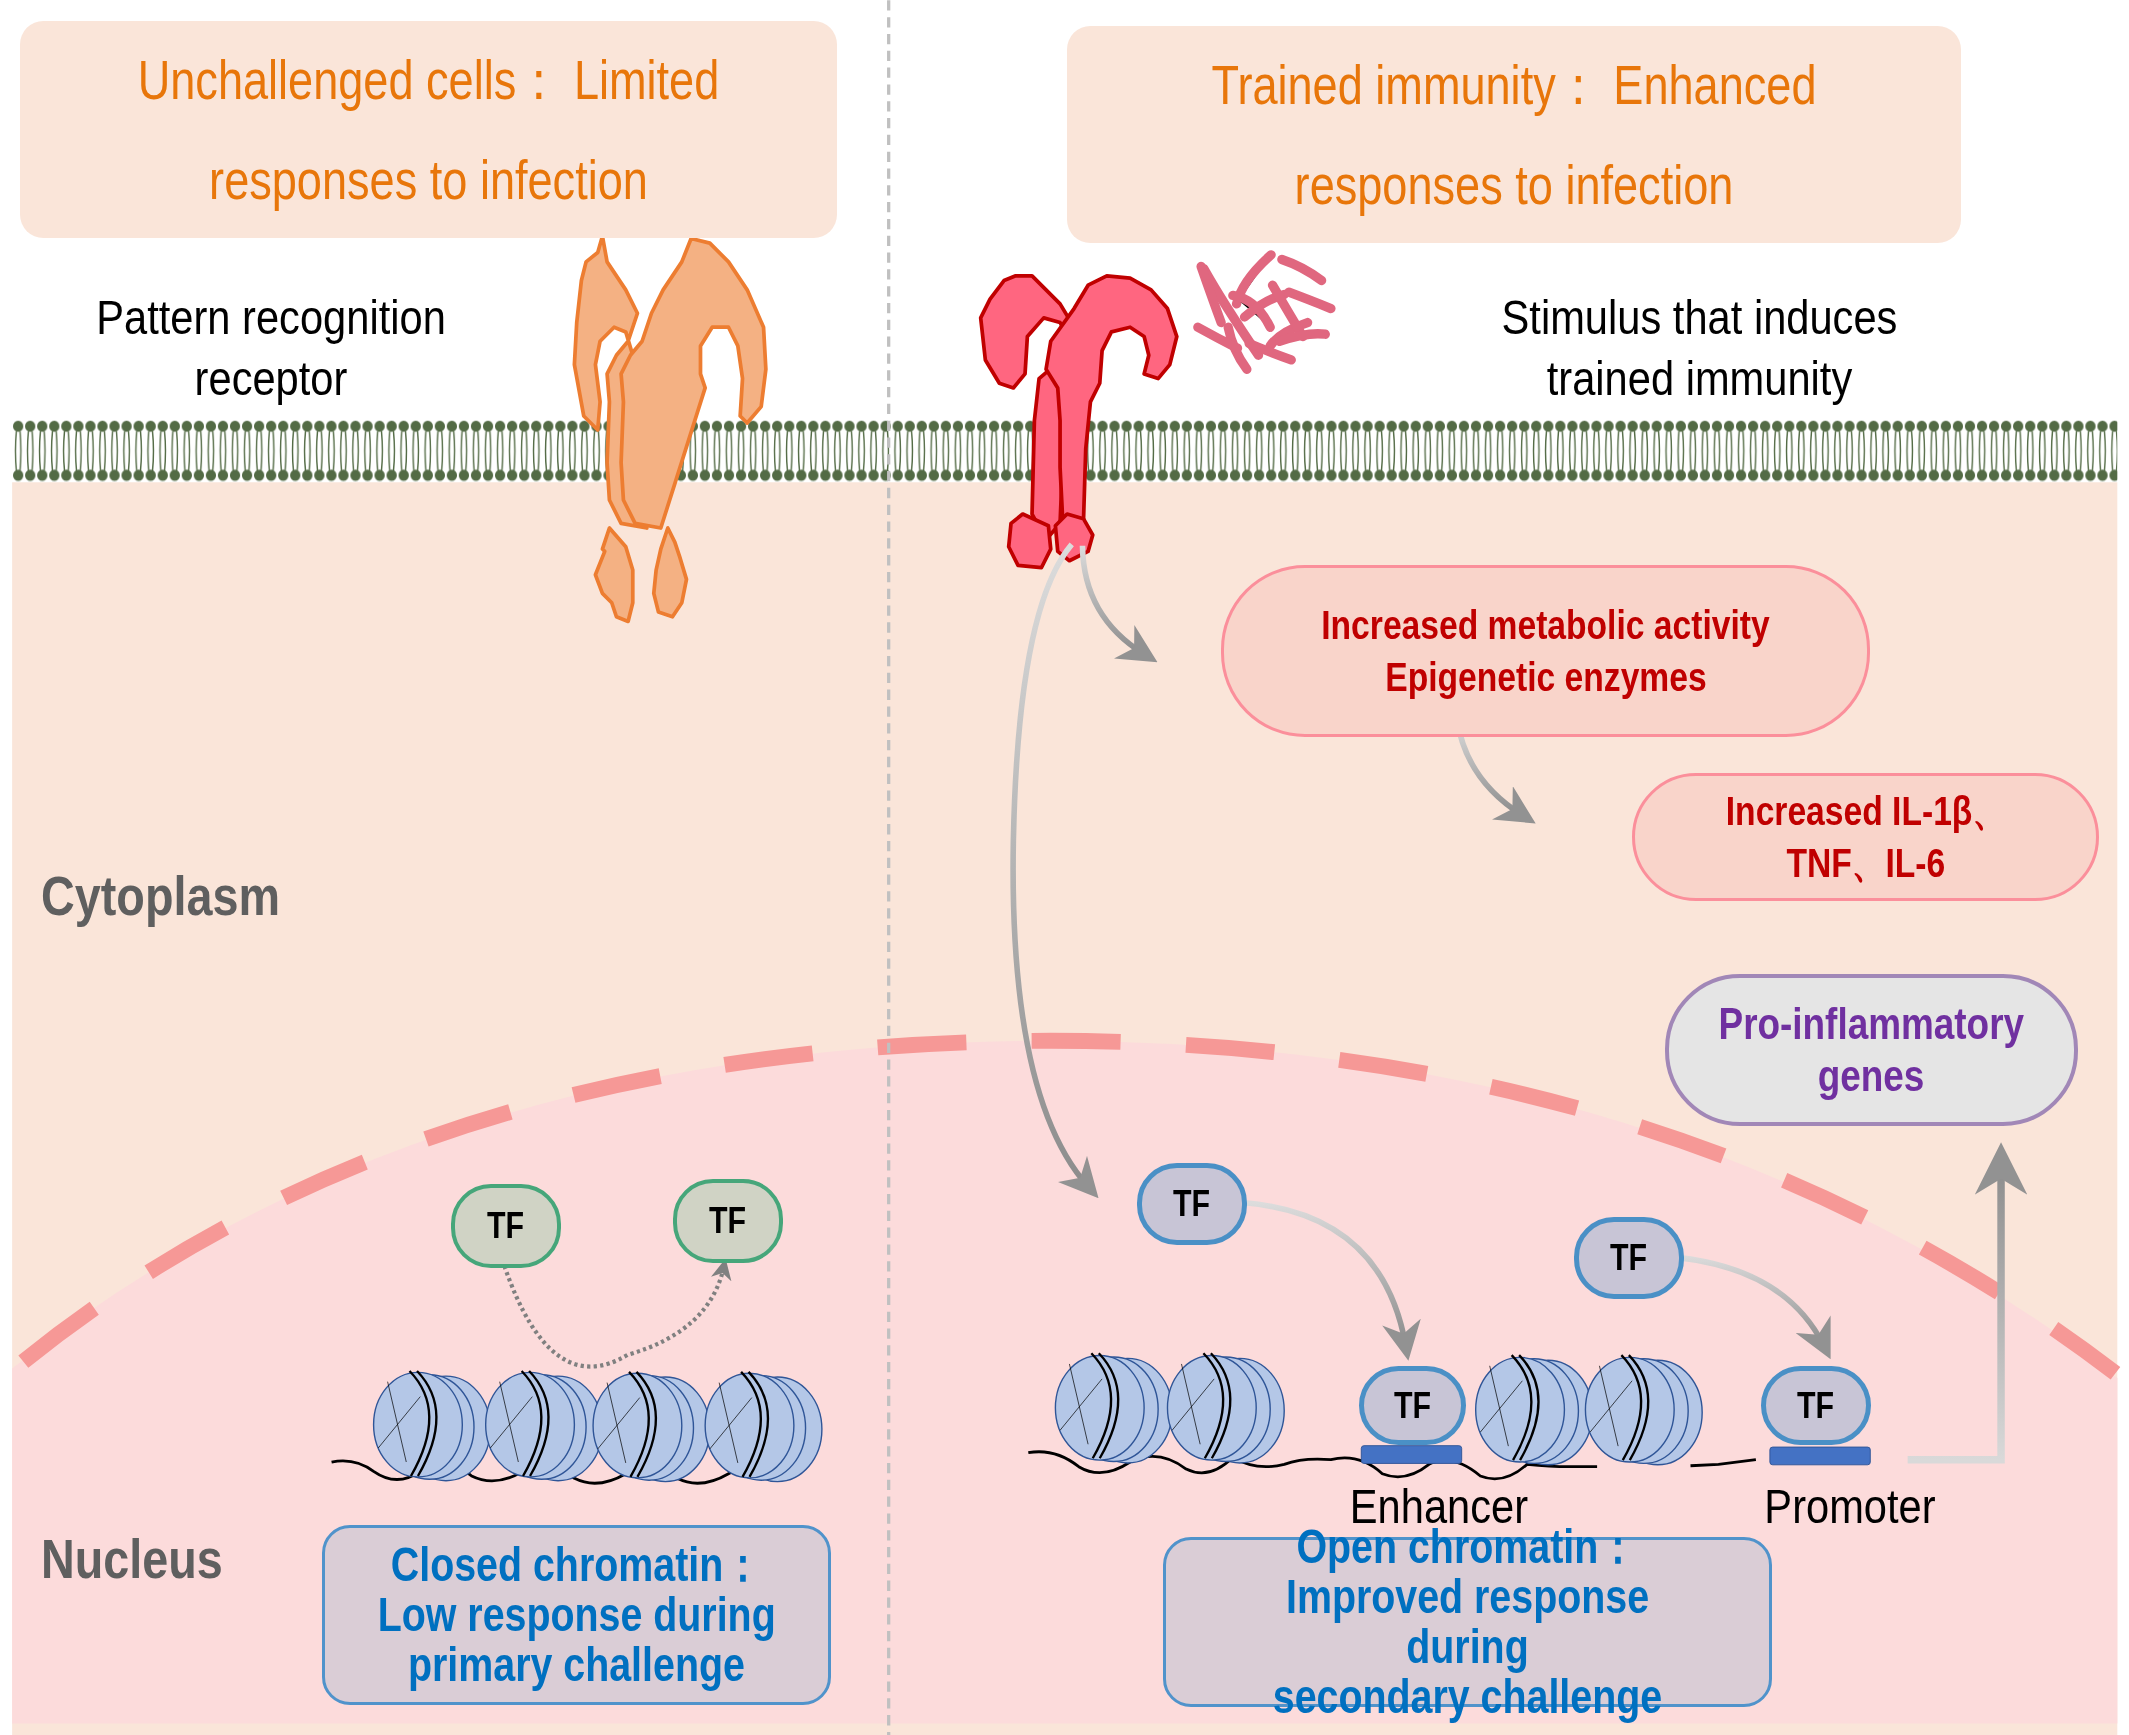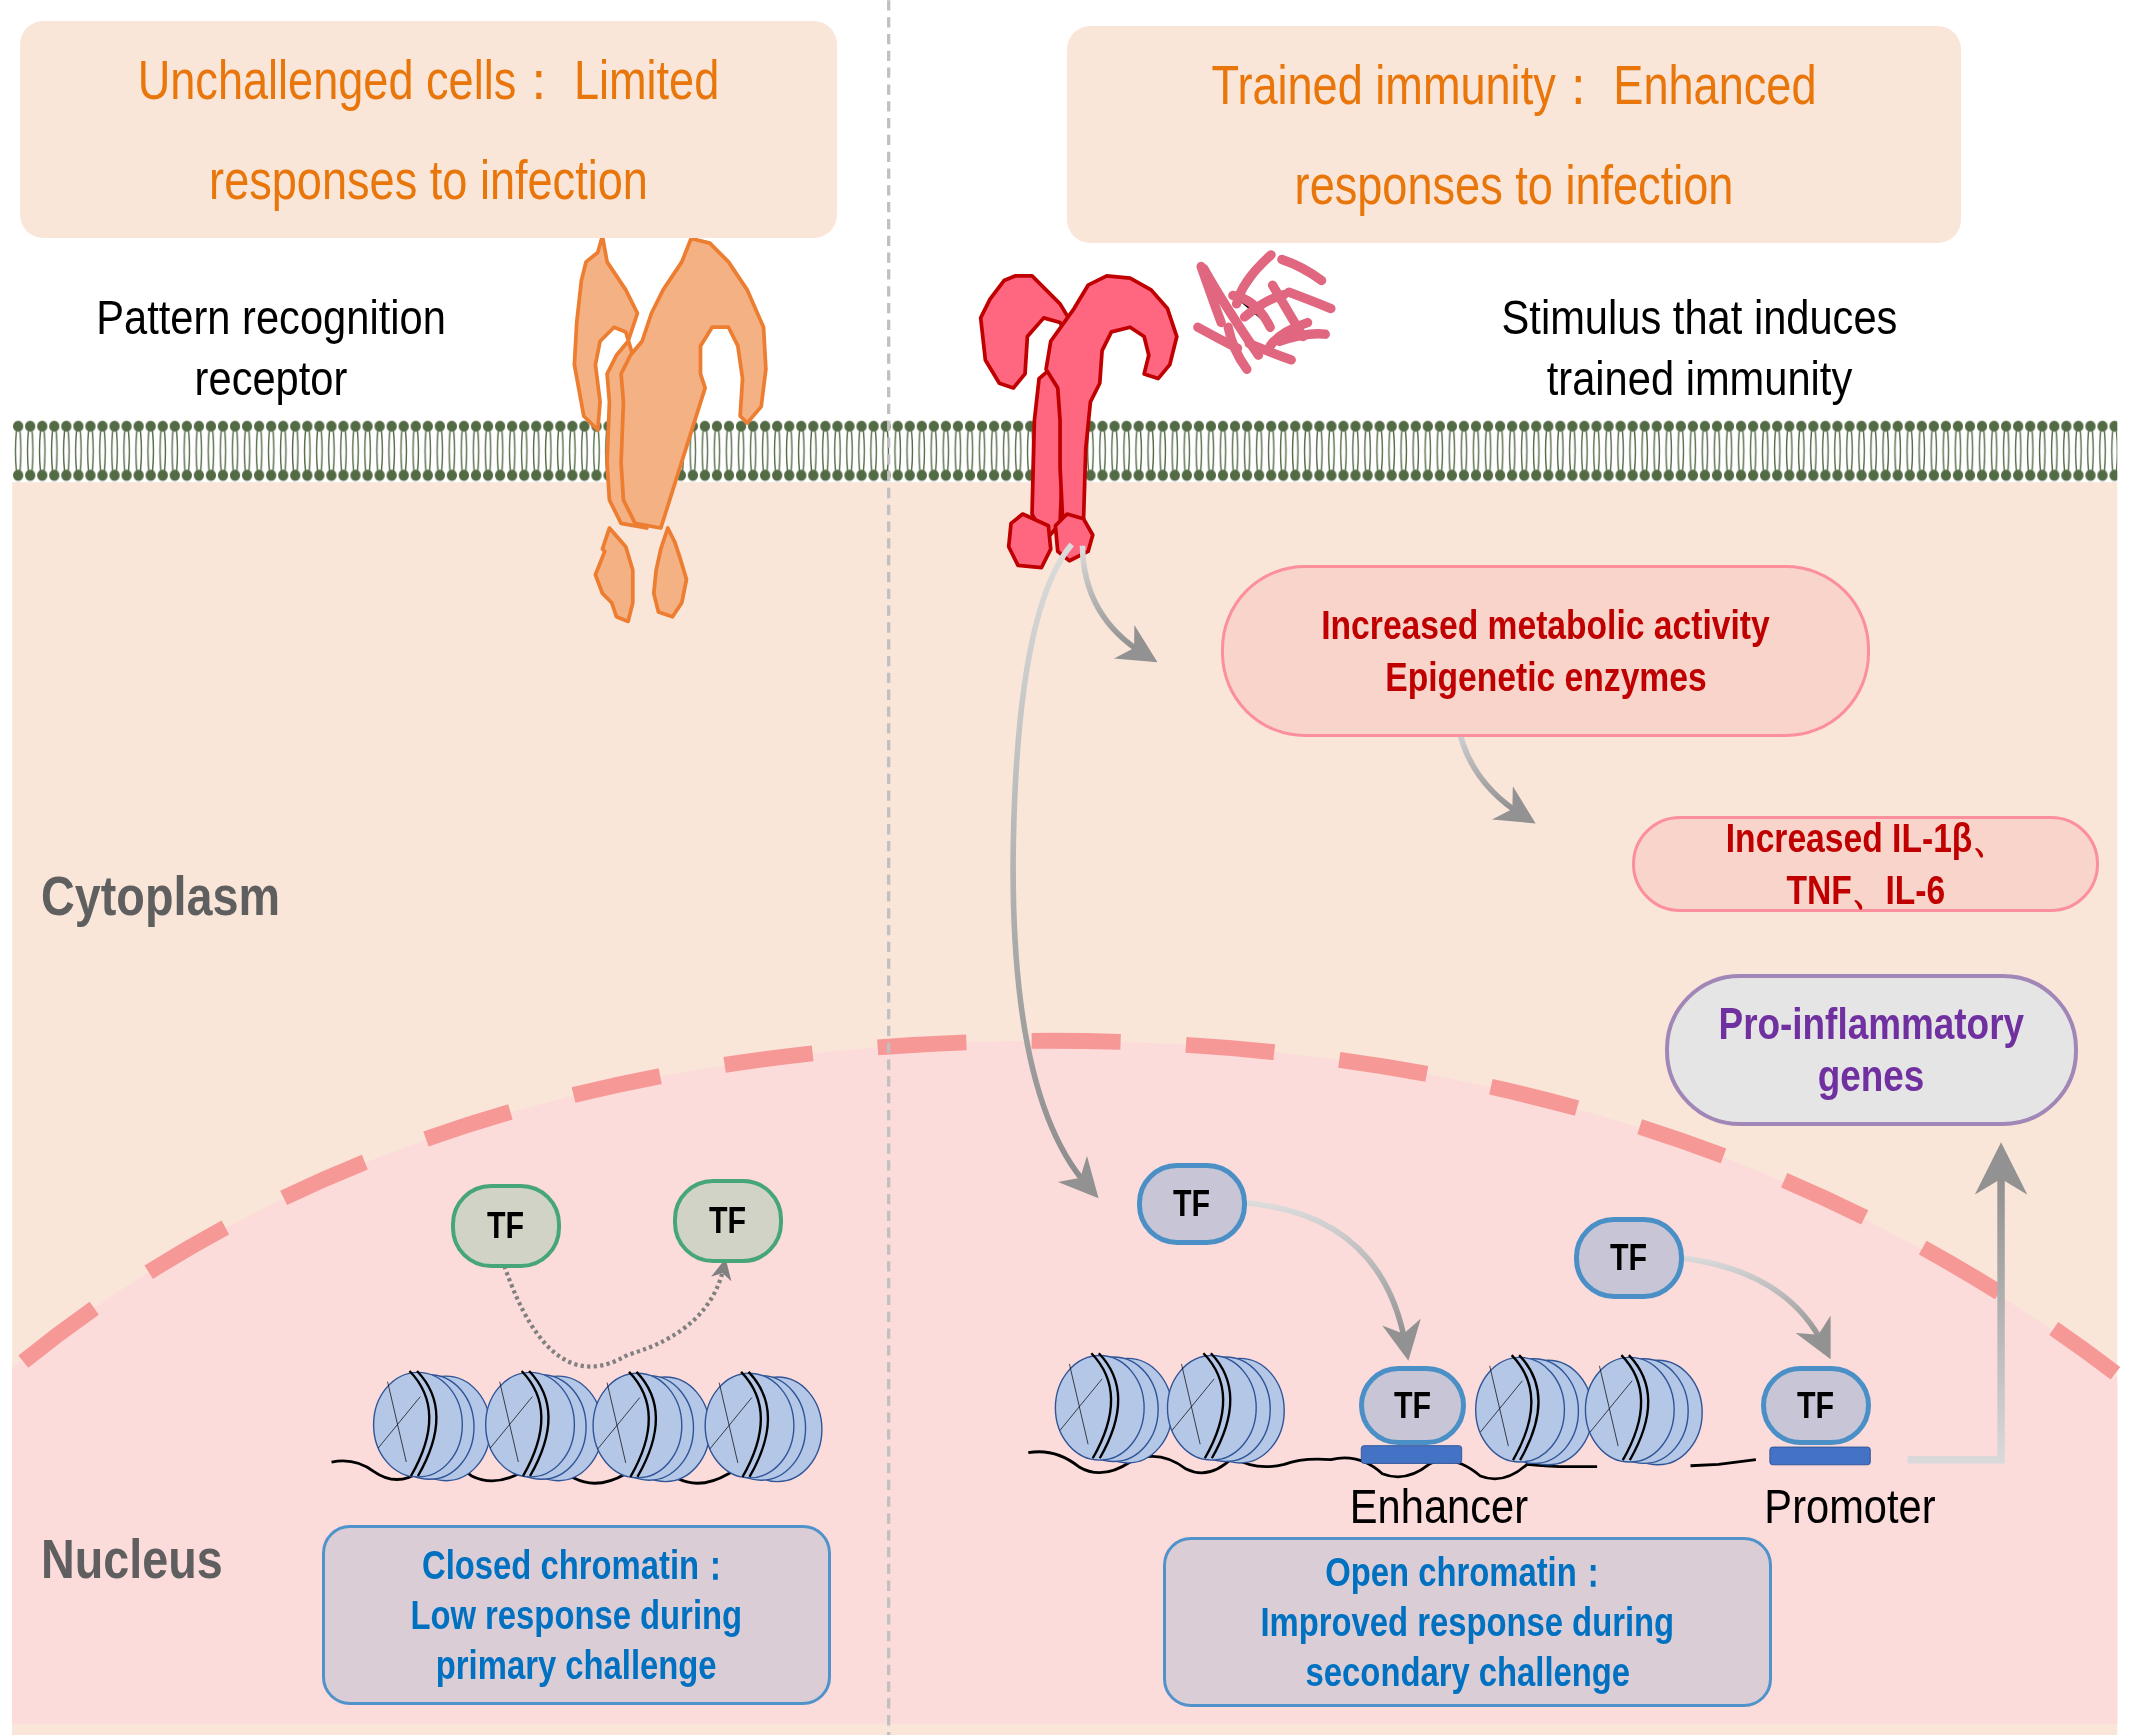--- a/index.html
+++ b/index.html
@@ -13,21 +13,21 @@
   .label-black { position: absolute; color: #000; font-size: 49px; line-height: 61px; text-align: center;
                  transform: scaleX(0.85); transform-origin: center; }
   .region-label { position: absolute; color: #5f5f5f; font-size: 55px; font-weight: bold; }
   .pill { position: absolute; display: flex; flex-direction: column; justify-content: center; align-items: center;
           font-weight: bold; text-align: center; box-sizing: border-box; }
   .pill-red { background: #f9d4ca; border: 3.7px solid #fb8f9b; color: #c00000; border-radius: 84px;
               font-size: 41px; line-height: 52px; }
   .pill-purple { background: #e5e5e5; border: 4.7px solid #a187b7; color: #7030a0; border-radius: 75px;
                  font-size: 45px; line-height: 52px; }
   .chromatin-box { position: absolute; background: #dacdd6; border: 3.7px solid #5093cb; border-radius: 28px;
-                   color: #0070c0; font-weight: bold; font-size: 40px; line-height: 50px; text-align: center;
+                   color: #0070c0; font-weight: bold; font-size: 48px; line-height: 50px; text-align: center;
                    display: flex; flex-direction: column; justify-content: center; align-items: center; box-sizing: border-box; }
   .tf { position: absolute; width: 107px; height: 79px; box-sizing: border-box; border-radius: 40px;
         display: flex; align-items: center; justify-content: center; font-weight: bold; font-size: 37px; color: #000; }
   .tf-green { background: #d0d3c5; border: 4.7px solid #46a67a; }
   .tf-blue { background: #c8c5d6; border: 5.6px solid #4a90c6; }
   .scaled { display: inline-block; transform: scaleX(0.82); }
 </style>
 </head>
 <body>
 
@@ -198,21 +198,21 @@
 </div>
 
 <div class="region-label" style="left:41px; top:864px; transform:scaleX(0.85); transform-origin:left;">Cytoplasm</div>
 <div class="region-label" style="left:41px; top:1527px; transform:scaleX(0.85); transform-origin:left;">Nucleus</div>
 
 <div class="pill pill-red" style="left:1221px; top:565px; width:649px; height:172px;">
   <div class="scaled">Increased metabolic activity</div>
   <div class="scaled">Epigenetic enzymes</div>
 </div>
 
-<div class="pill pill-red" style="left:1632px; top:773px; width:467px; height:96px;margin-top:43px;">
+<div class="pill pill-red" style="left:1632px; top:773px; width:467px; height:128px;">
   <div class="scaled">Increased IL-1β、</div>
   <div class="scaled">TNF、IL-6</div>
 </div>
 
 <div class="pill pill-purple" style="left:1665px; top:974px; width:413px; height:152px;">
   <div class="scaled">Pro-inflammatory</div>
   <div class="scaled">genes</div>
 </div>
 
 <div class="tf tf-green" style="left:451px; top:1184px; width:110px; height:84px;">

